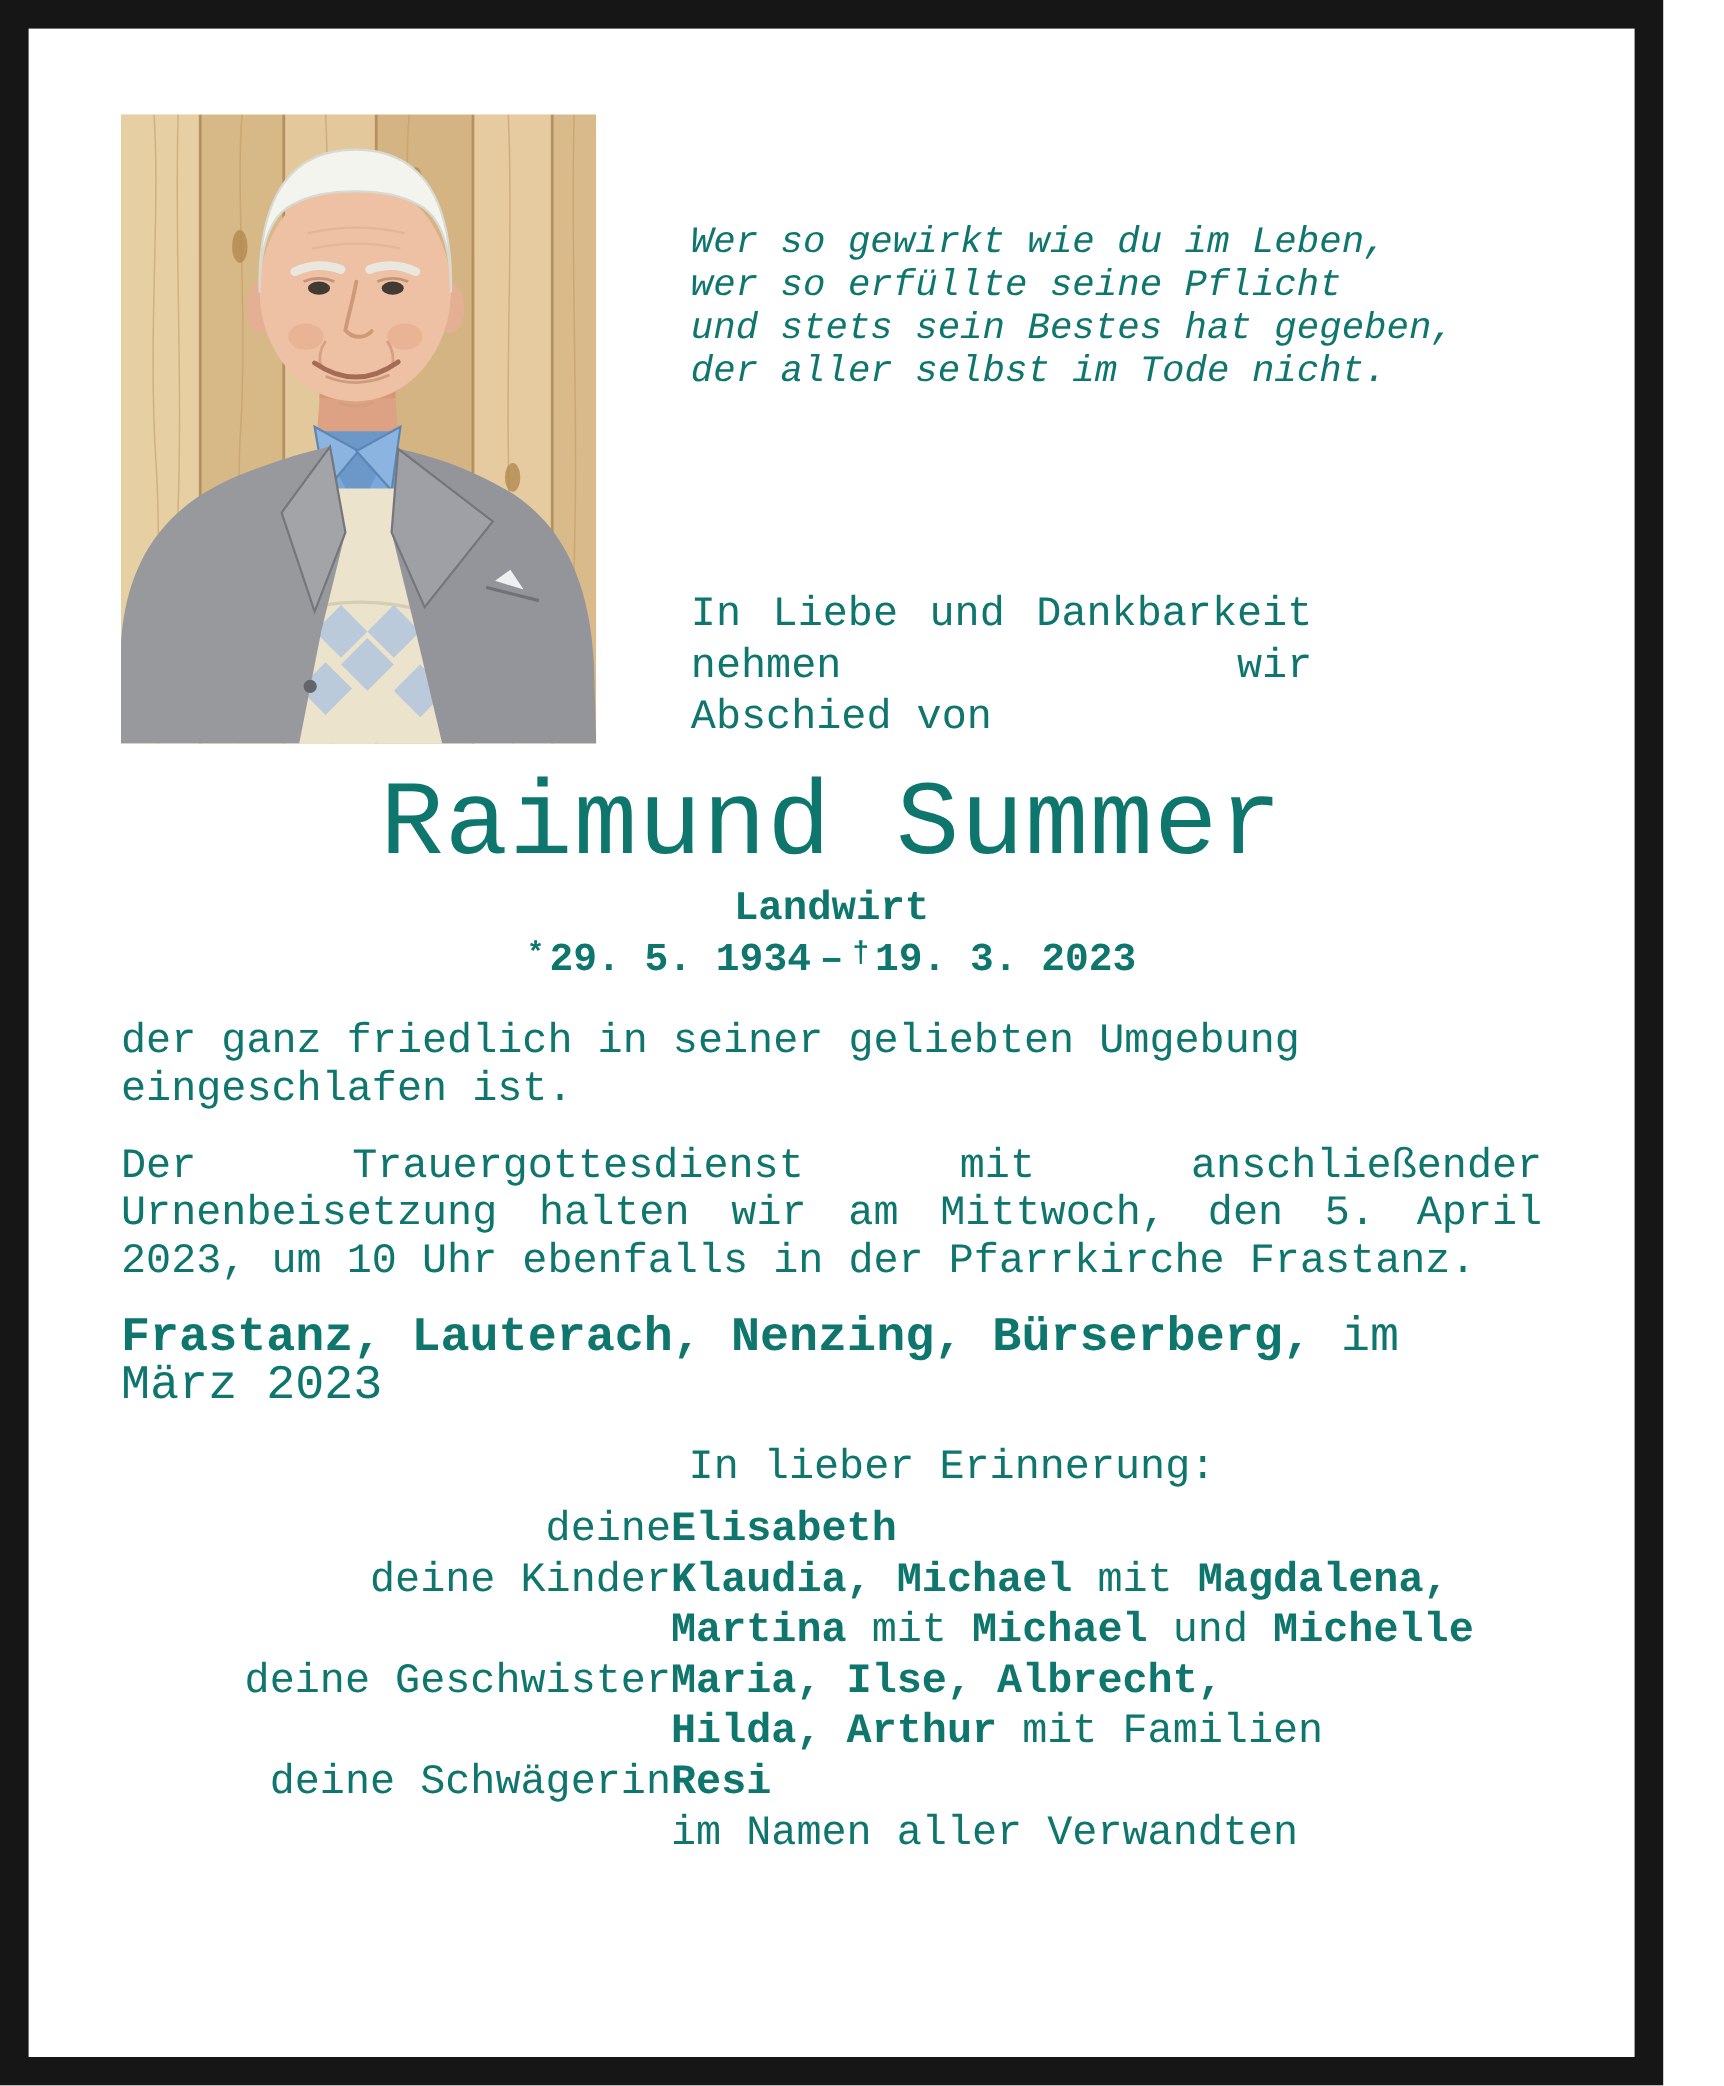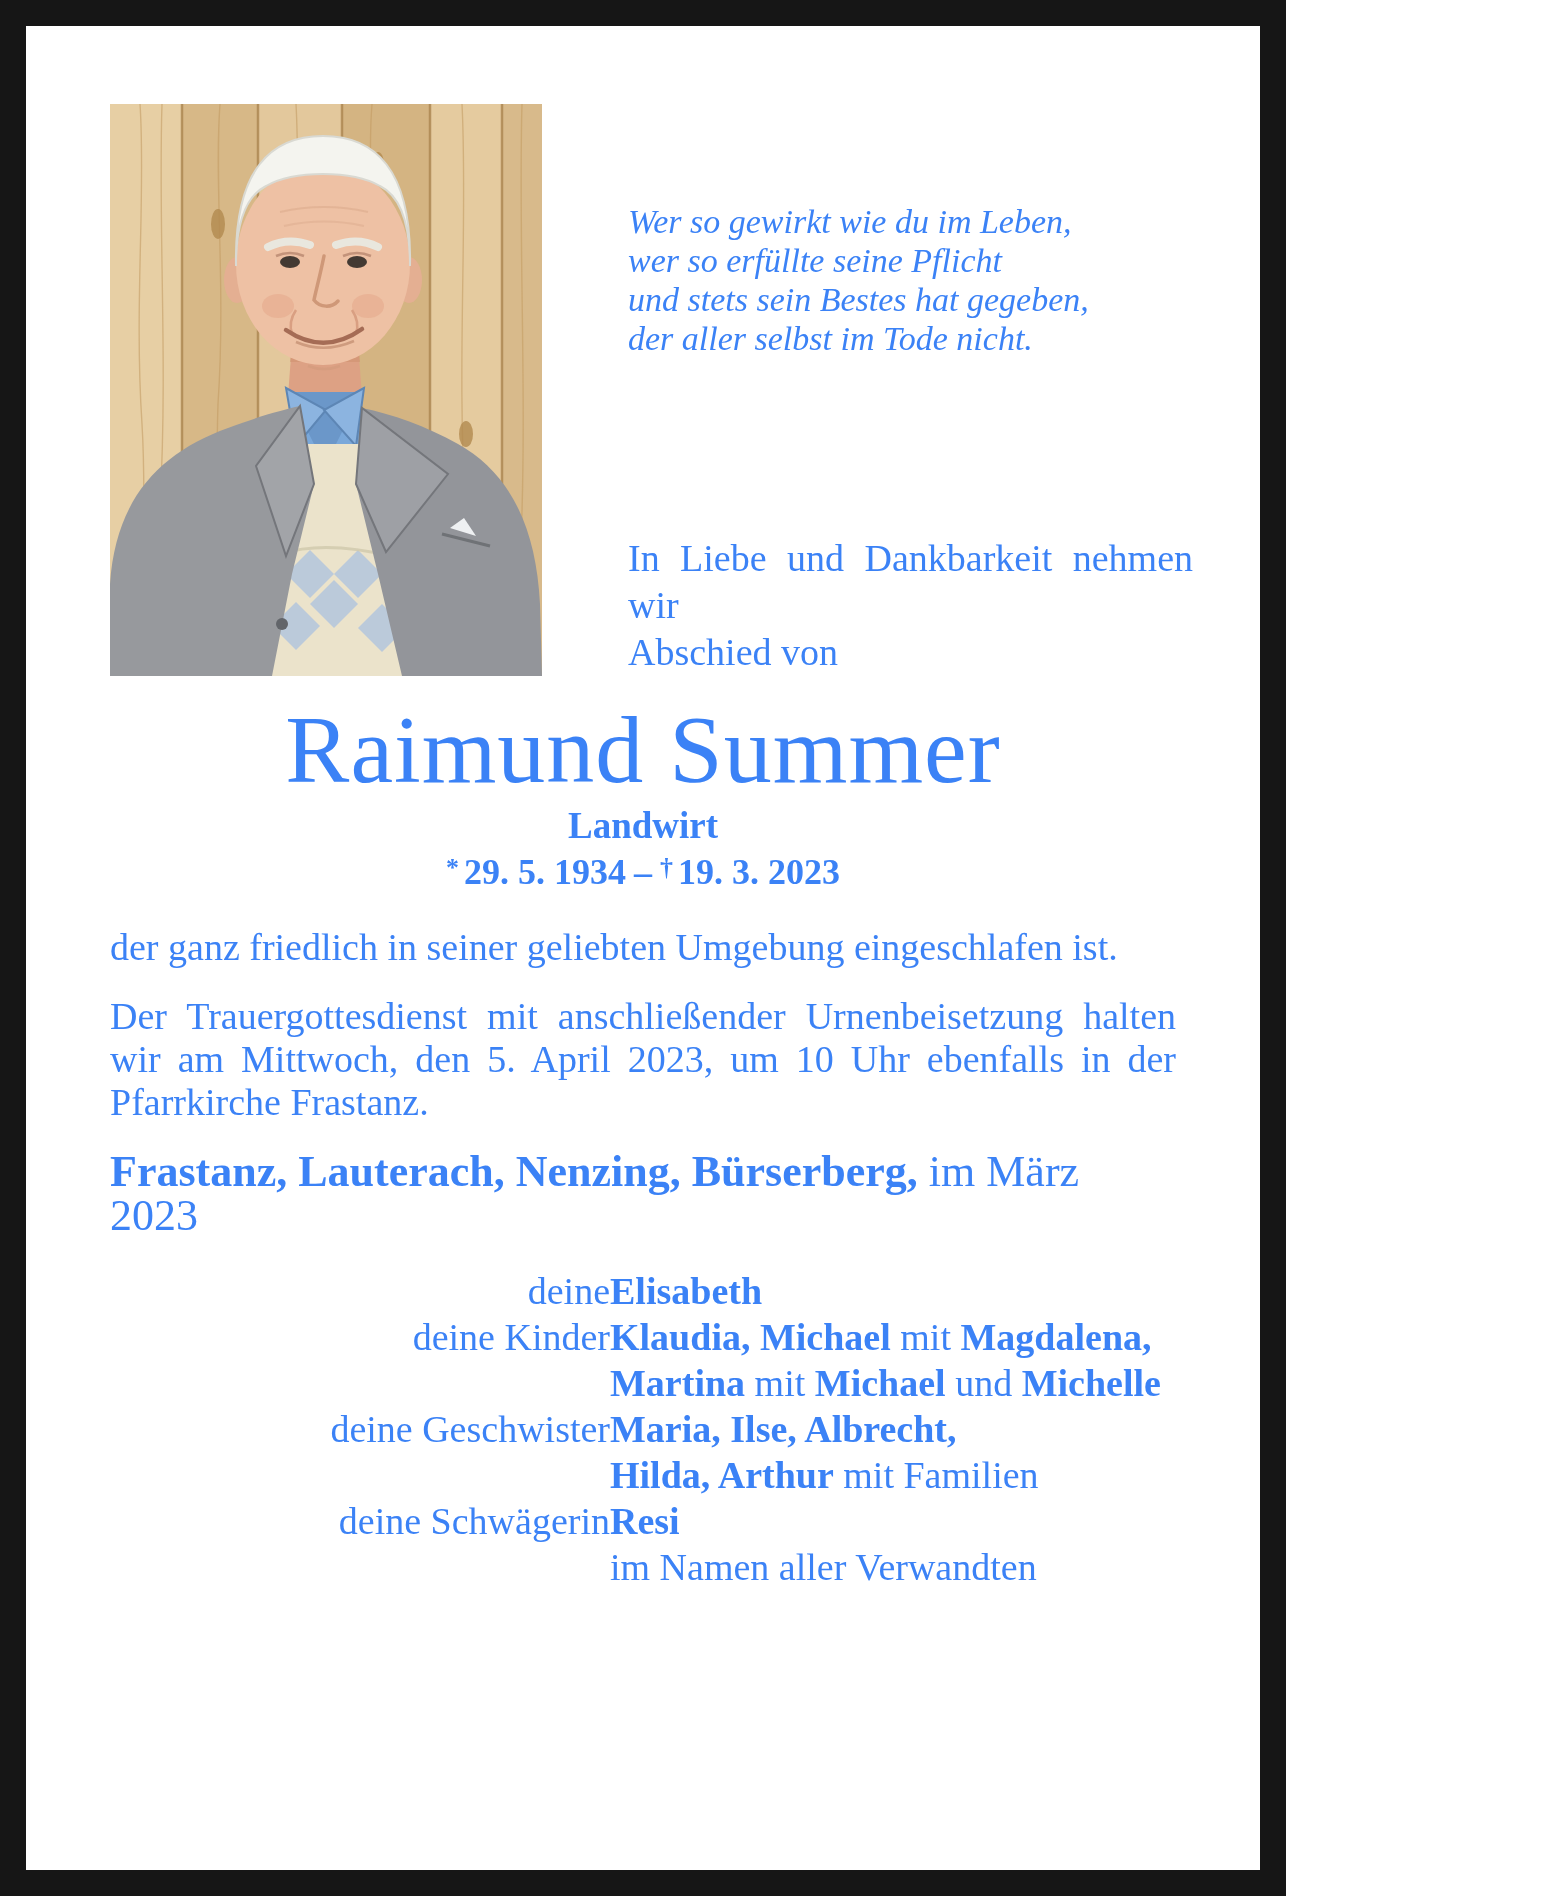--- a/index.html
+++ b/index.html
@@ -1,24 +1,24 @@
 <!DOCTYPE html>
 <html><head>
 <meta charset="utf-8">
 <style>
   * { box-sizing: border-box; }
   html, body { margin: 0; padding: 0; overflow: hidden; }
   body { width: 1567px; height: 1896px; background: #ffffff; }
   .page {
-    width: 1286px; height: 1896px;
+    width: 1512px; height: 1896px;
     border: 26px solid #161616;
     background: #ffffff;
     overflow: hidden;
-    font-family: Liberation Serif, serif;
-    color: #3b82f6;
+    font-family: Liberation Mono, monospace;
+    color: #0f766e;
   }
   .content { padding: 78px 84px 0; }
 
   .top { display: flex; align-items: stretch; }
   .photo-svg { width: 432px; height: 572px; flex: none; display: block; }
   .top-right { flex: 1; display: flex; flex-direction: column; padding-left: 86px; }
 
   .poem { margin-top: 98px; font-style: italic; font-size: 34px; line-height: 39px; }
 
   .intro { margin-top: auto; width: 565px; font-size: 38px; line-height: 47px; }
@@ -146,20 +146,21 @@
 
     <p class="p1">der ganz friedlich in seiner geliebten Umgebung eingeschlafen ist.</p>
 
     <div class="block2">
       <p>Der Trauergottesdienst mit anschließender Urnenbeisetzung halten wir am Mittwoch, den 5. April 2023, um 10 Uhr ebenfalls in der Pfarrkirche Frastanz.</p>
     </div>
 
     <p class="places"><span class="b">Frastanz, Lauterach, Nenzing, Bürserberg,</span><span> im März 2023</span></p>
 
     <div class="memorial">
+      <div class="memorial-title">In lieber Erinnerung:</div>
       <div class="memorial-grid" id="memorial-grid">
           <div class="mlabel">deine</div>
           <div class="mvalue"><span class="b">Elisabeth</span></div>
           <div class="mlabel">deine Kinder</div>
           <div class="mvalue"><span class="b">Klaudia, Michael</span><span> mit </span><span class="b">Magdalena,</span></div>
           <div class="mlabel"></div>
           <div class="mvalue"><span class="b">Martina</span><span> mit </span><span class="b">Michael</span><span> und </span><span class="b">Michelle</span></div>
           <div class="mlabel">deine Geschwister</div>
           <div class="mvalue"><span class="b">Maria, Ilse, Albrecht,</span></div>
           <div class="mlabel"></div>

